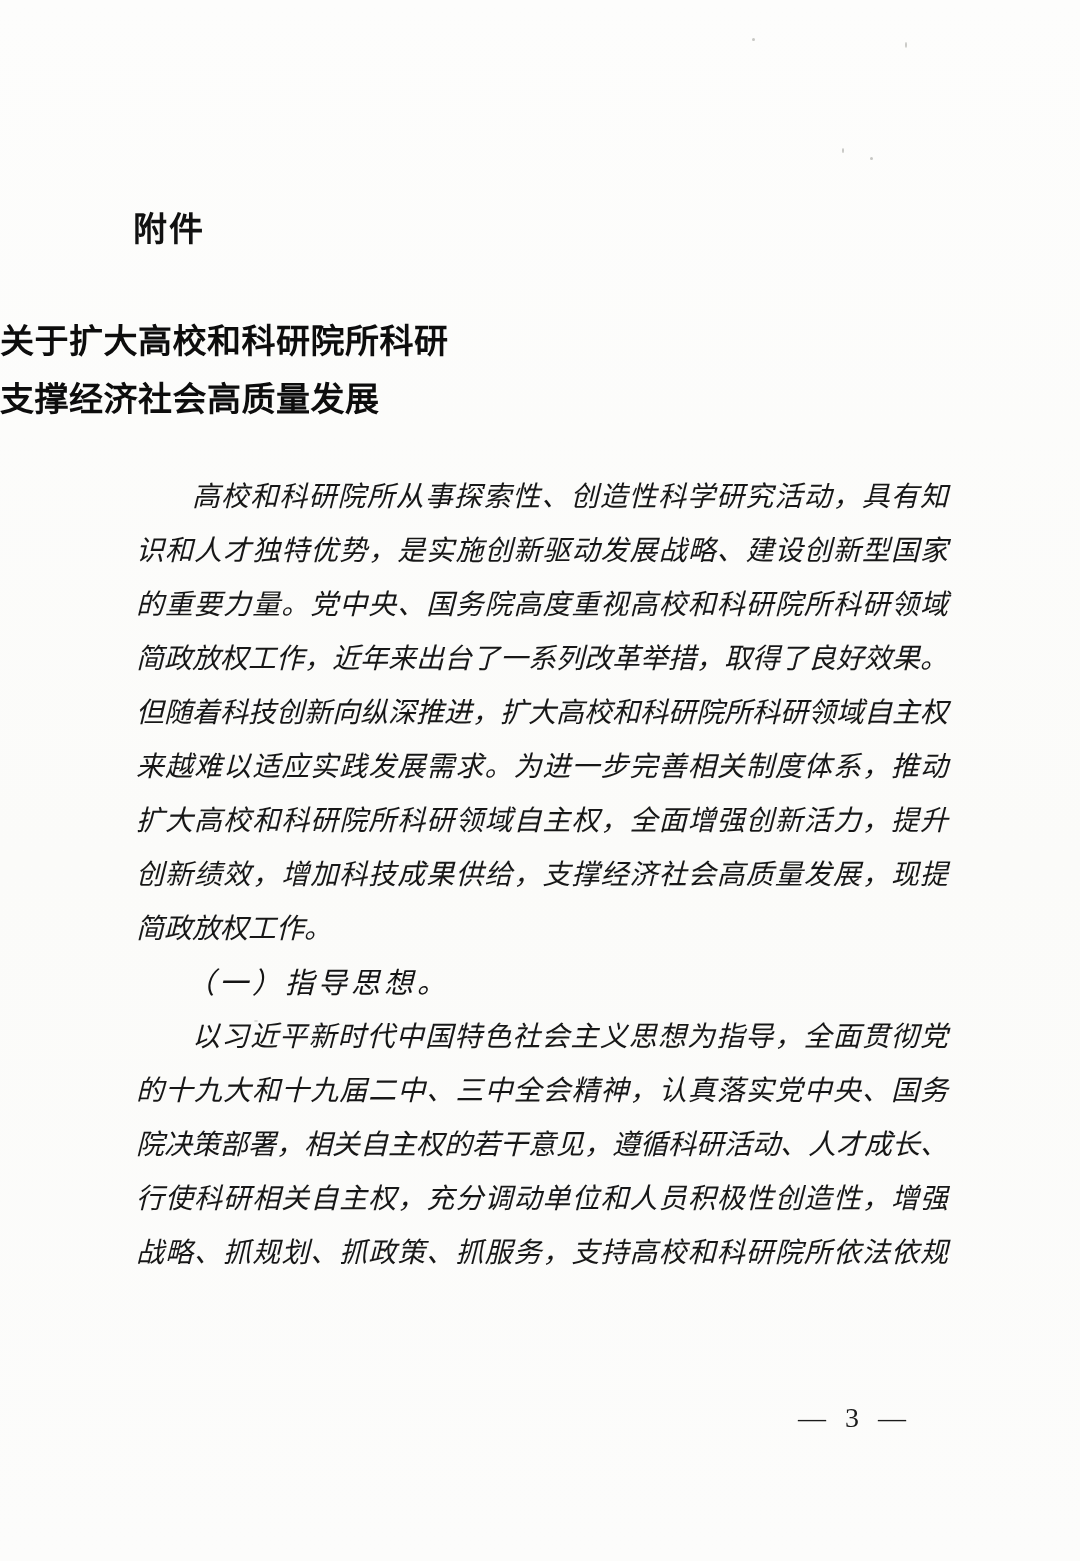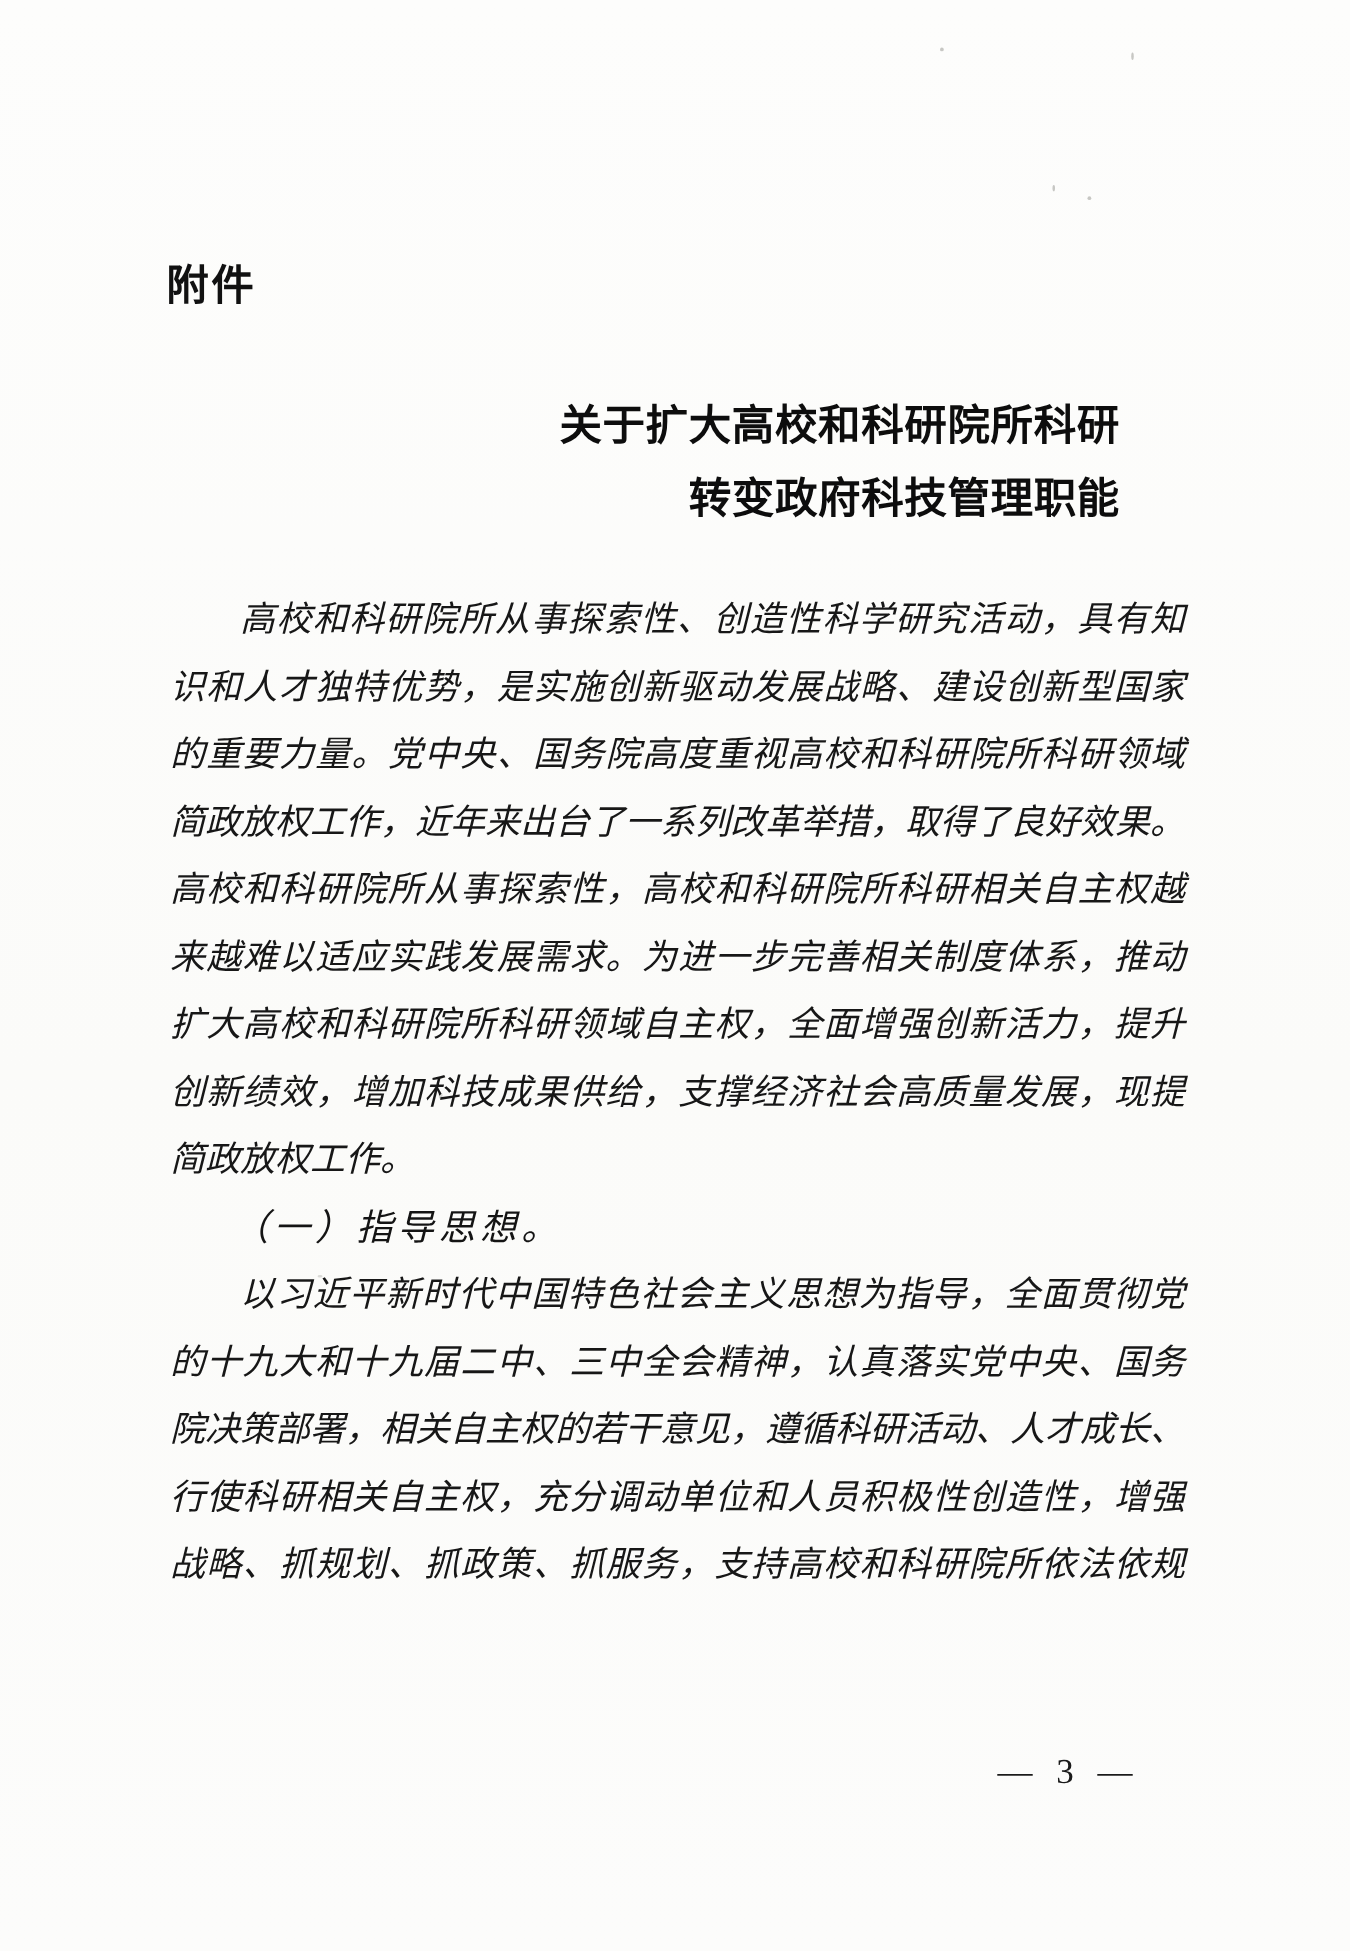--- a/index.html
+++ b/index.html
@@ -32,21 +32,21 @@
     color: #111;
     letter-spacing: 2px;
   }
 
   
   .doc-title {
     position: absolute;
     left: 0;
     top: 312px;
     width: 896px;
-    text-align: right;
+    text-align: left;
     font-family: "Liberation Sans", "DejaVu Sans", sans-serif;
     font-weight: 700;
     font-size: 34px;
     line-height: 58px;
     color: #0d0d0d;
     letter-spacing: 0.5px;
   }
 
   
   .content {
@@ -129,31 +129,31 @@
   <span class="speckle sp2"></span>
   <span class="speckle sp3"></span>
   <span class="speckle sp4"></span>
   <span class="speckle sp5"></span>
   <span class="speckle sp6"></span>
 
   <div class="attachment">附件</div>
 
   <div class="doc-title">
     <div>关于扩大高校和科研院所科研</div>
-    <div>转变政府科技管理职能</div>
+    <div>支撑经济社会高质量发展</div>
   </div>
 
   <div class="content">
 
     <div>
         <div class="line indent">高校和科研院所从事探索性、创造性科学研究活动，具有知</div>
         <div class="line">识和人才独特优势，是实施创新驱动发展战略、建设创新型国家</div>
         <div class="line">的重要力量。党中央、国务院高度重视高校和科研院所科研领域</div>
         <div class="line">简政放权工作，近年来出台了一系列改革举措，取得了良好效果。</div>
-        <div class="line">高校和科研院所从事探索性，高校和科研院所科研相关自主权越</div>
+        <div class="line">但随着科技创新向纵深推进，扩大高校和科研院所科研领域自主权</div>
         <div class="line">来越难以适应实践发展需求。为进一步完善相关制度体系，推动</div>
         <div class="line">扩大高校和科研院所科研领域自主权，全面增强创新活力，提升</div>
         <div class="line">创新绩效，增加科技成果供给，支撑经济社会高质量发展，现提</div>
         <div class="line nofill">简政放权工作。</div>
       </div>
 
 
     <div class="subheading">（一）指导思想。</div>
 
     <div>

